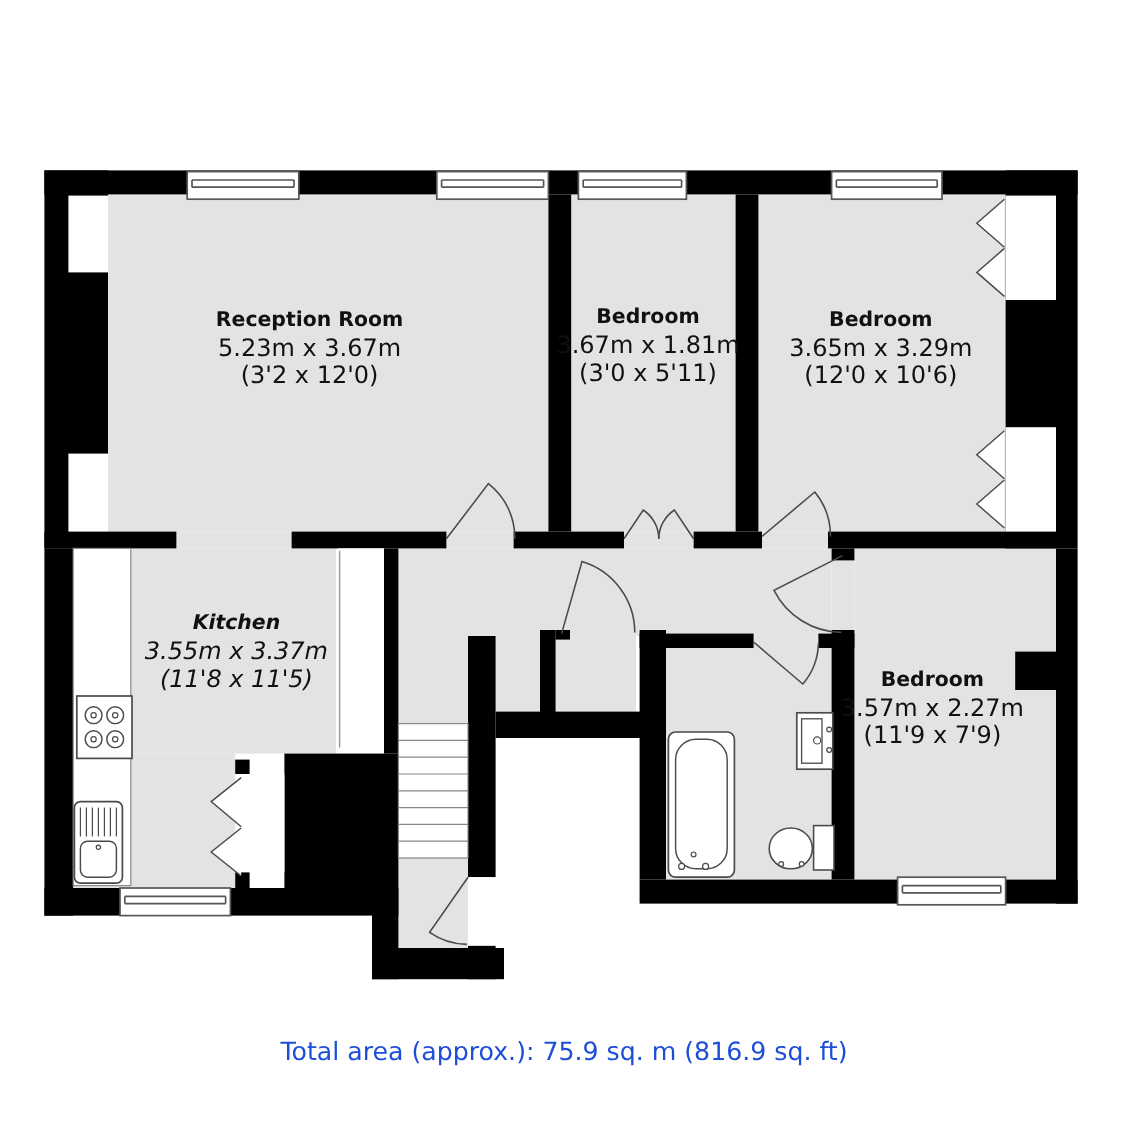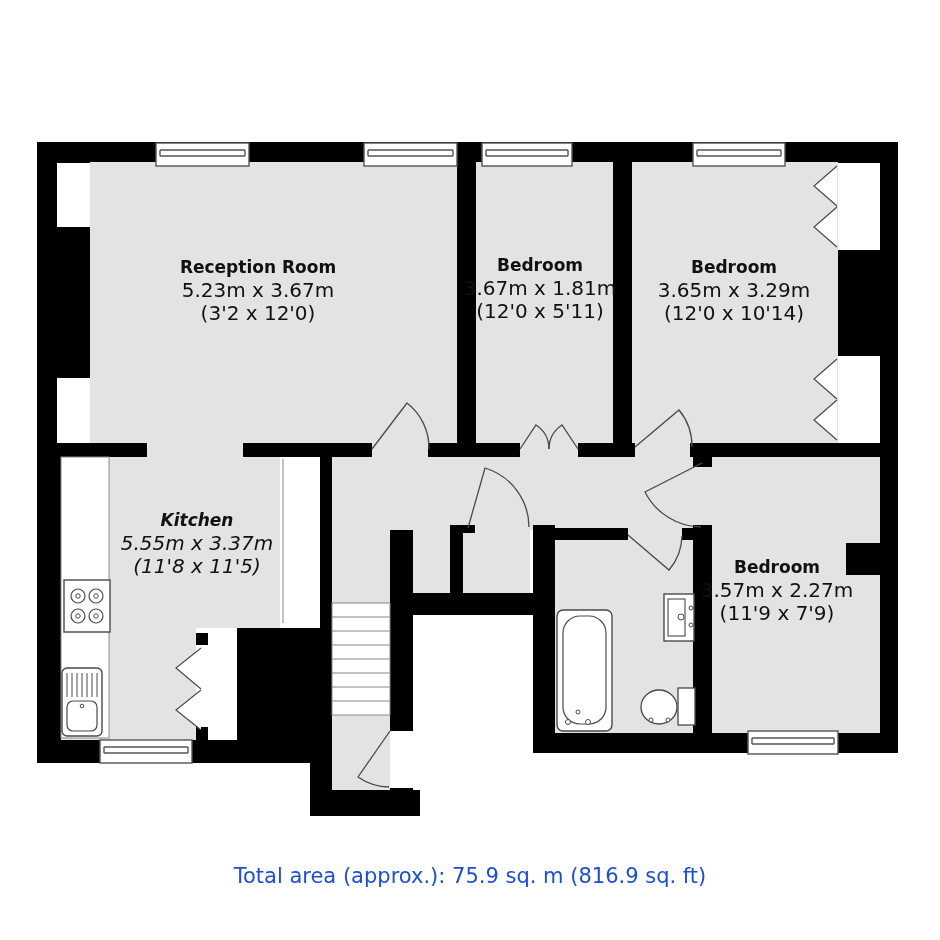--- a/index.html
+++ b/index.html
@@ -228,32 +228,32 @@
 
 <div class="room-label" style="left:258px;top:290px;">
   <div class="rname">Reception Room</div>
   <div class="rdim">5.23m x 3.67m</div>
   <div class="rdim">(3'2 x 12'0)</div>
 </div>
 
 <div class="room-label" style="left:540px;top:288px;">
   <div class="rname">Bedroom</div>
   <div class="rdim">3.67m x 1.81m</div>
-  <div class="rdim">(12'0 x 5'11)</div>
+  <div class="rdim">(3'0 x 5'11)</div>
 </div>
 
 <div class="room-label" style="left:734px;top:290px;">
   <div class="rname">Bedroom</div>
   <div class="rdim">3.65m x 3.29m</div>
-  <div class="rdim">(12'0 x 10'14)</div>
+  <div class="rdim">(12'0 x 10'6)</div>
 </div>
 
 <div class="room-label" style="left:197px;top:543px;font-style:italic;">
   <div class="rname">Kitchen</div>
-  <div class="rdim">5.55m x 3.37m</div>
+  <div class="rdim">3.55m x 3.37m</div>
   <div class="rdim">(11'8 x 11'5)</div>
 </div>
 
 <div class="room-label" style="left:777px;top:590px;">
   <div class="rname">Bedroom</div>
   <div class="rdim">3.57m x 2.27m</div>
   <div class="rdim">(11'9 x 7'9)</div>
 </div>
 
 <div class="footer-label">Total area (approx.): 75.9 sq. m (816.9 sq. ft)</div>

